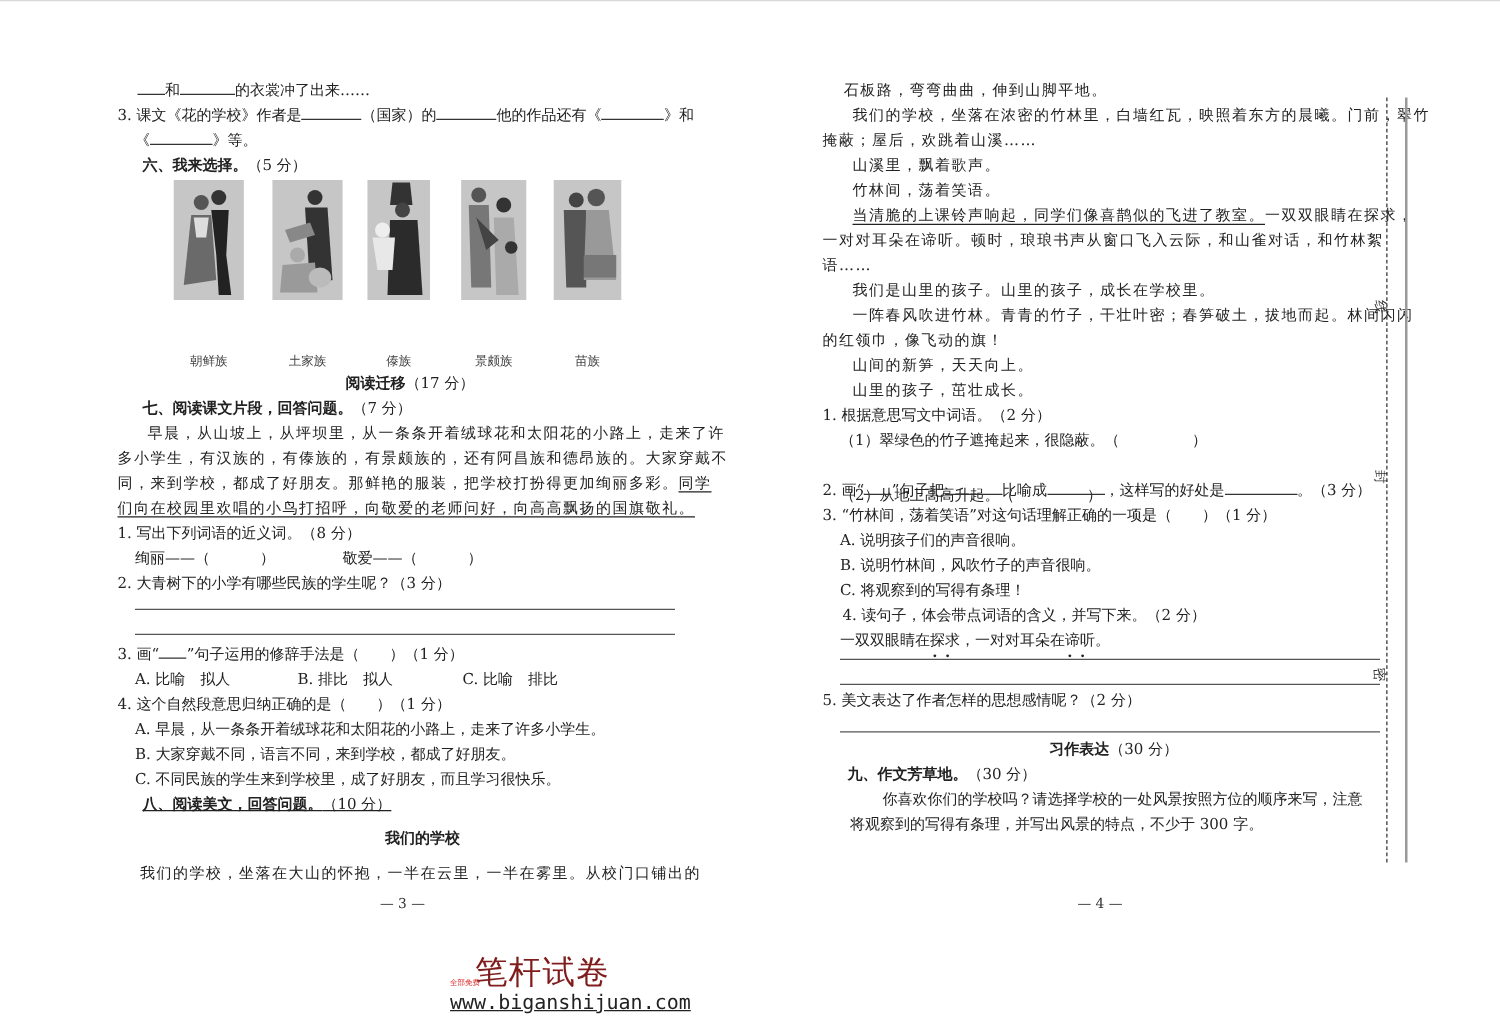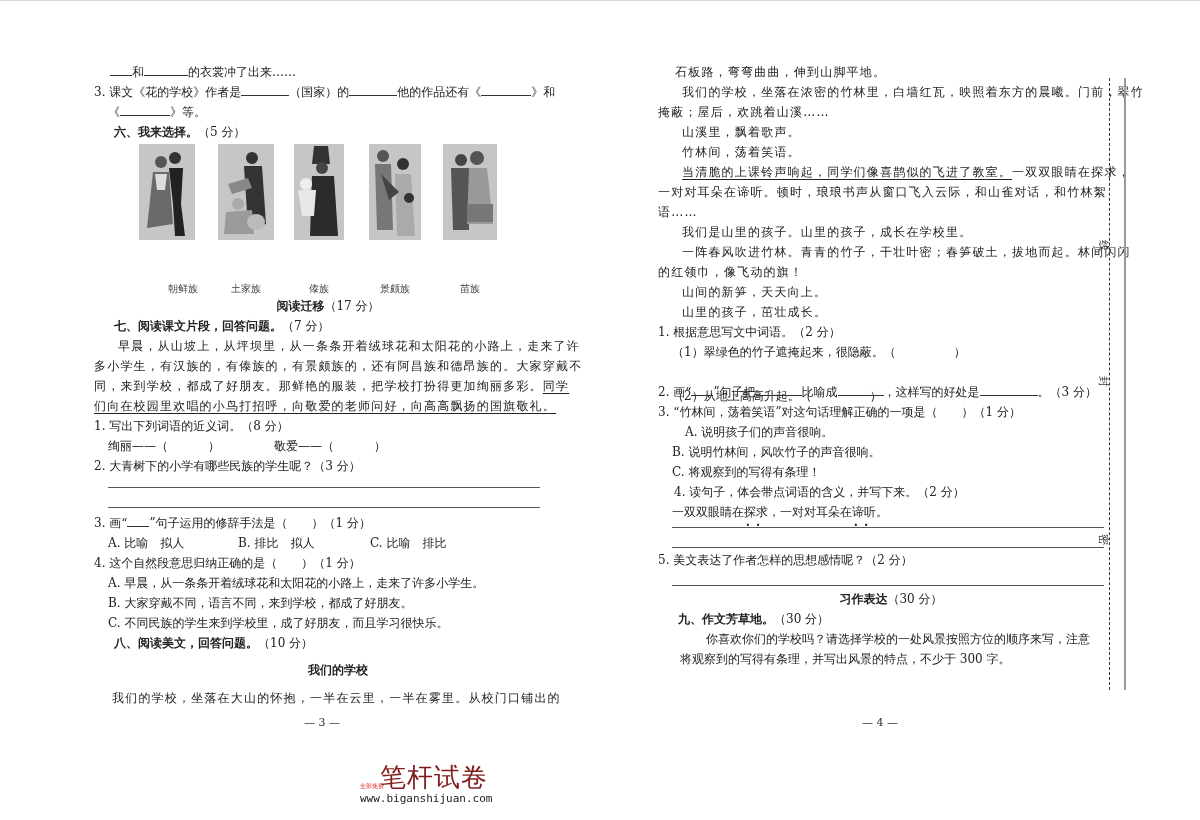--- a/index.html
+++ b/index.html
@@ -19,21 +19,21 @@
   .figure { position: absolute; background: #c8c8c8; overflow: hidden; }
   .figure svg { width: 100%; height: 100%; display: block; }
   .caption { position: absolute; font-size: 10px; color: #444; text-align: center; white-space: nowrap; }
   .pagenum { position: absolute; font-size: 11px; color: #333; }
   .dotted { position: absolute; left: 1109px; top: 78px; height: 612px; border-left: 1px dashed #333; }
   .solid { position: absolute; left: 1124px; top: 78px; height: 612px; width: 2px; background: #999; }
   .margin-char { position: absolute; left: 1112px; font-size: 11px; color: #333; writing-mode: vertical-rl; transform: rotate(90deg); }
   .watermark { position: absolute; left: 360px; top: 760px; width: 200px; }
   .wm-title { position: absolute; left: 20px; top: 0; font-family: "DejaVu Sans", "Liberation Sans", sans-serif; font-size: 26px; color: #7f1d1d; letter-spacing: 1px; }
   .wm-free { position: absolute; left: 0; top: 22px; font-size: 6px; color: #d22; font-family: "DejaVu Sans", sans-serif; }
-  .wm-url { position: absolute; left: 0; top: 32px; font-family: "DejaVu Sans Mono", "Liberation Mono", monospace; font-size: 11px; color: #222; }
+  .wm-url { position: absolute; left: 0; top: 32px; font-family: "DejaVu Sans Mono", "Liberation Mono", monospace; font-size: 16px; color: #222; text-decoration: underline; }
 </style>
 </head>
 <body>
 
 <div class="topline"></div>
 
 <div class="page page-left">
   <div class="line" style="top:4px;left:2px;">
     <span class="blank" style="width:22px"></span><span>和</span><span class="blank" style="width:44px"></span><span>的衣裳冲了出来……</span>
   </div>
@@ -93,21 +93,21 @@
     <svg viewBox="0 0 54 96">
         <rect width="54" height="96" fill="#c6c6c6"></rect>
         <circle cx="18" cy="16" r="6" fill="#444"></circle>
         <circle cx="34" cy="14" r="7" fill="#555"></circle>
         <path d="M8 24 L26 24 L26 86 L10 86 Z" fill="#555"></path>
         <path d="M26 24 L44 24 L50 80 L24 80 Z" fill="#999"></path>
         <path d="M24 60 L50 60 L50 78 L24 78 Z" fill="#777"></path>
       </svg>
   </div>
 
-  <div class="caption" style="left:47px;top:222px;width:56px;text-align:center;">朝鲜族</div>
+  <div class="caption" style="left:31px;top:222px;width:56px;text-align:center;">朝鲜族</div>
   <div class="caption" style="left:110px;top:222px;width:56px;">土家族</div>
   <div class="caption" style="left:186px;top:222px;width:50px;">傣族</div>
   <div class="caption" style="left:261px;top:222px;width:52px;">景颇族</div>
   <div class="caption" style="left:335px;top:222px;width:54px;">苗族</div>
 
   <div class="line center" style="top:238px;left:0;width:420px;">
     <span class="bold">阅读迁移</span><span>（17 分）</span>
   </div>
 
   <div class="line" style="top:258px;left:-14px;">
@@ -136,21 +136,21 @@
   </div>
   <div class="line" style="top:475px;left:0px;">A. 比喻　拟人</div>
   <div class="line" style="top:475px;left:130px;">B. 排比　拟人</div>
   <div class="line" style="top:475px;left:262px;">C. 比喻　排比</div>
 
   <div class="line" style="top:495px;left:-14px;">4. 这个自然段意思归纳正确的是（　　）（1 分）</div>
   <div class="line" style="top:515px;left:0px;">A. 早晨，从一条条开着绒球花和太阳花的小路上，走来了许多小学生。</div>
   <div class="line" style="top:535px;left:0px;">B. 大家穿戴不同，语言不同，来到学校，都成了好朋友。</div>
   <div class="line" style="top:555px;left:0px;">C. 不同民族的学生来到学校里，成了好朋友，而且学习很快乐。</div>
 
-  <div class="line" style="top:575px;left:-14px;">
+  <div class="line" style="top:575px;left:-14px;text-decoration:underline;">
     <span class="bold">八、阅读美文，回答问题。</span><span>（10 分）</span>
   </div>
   <div class="line center bold" style="top:602px;left:0;width:420px;">我们的学校</div>
   <div class="line kai" style="top:630px;left:4px;">我们的学校，坐落在大山的怀抱，一半在云里，一半在雾里。从校门口铺出的</div>
   <div class="pagenum" style="top:656px;left:196px;">— 3 —</div>
 </div>
 
 <div class="page page-right">
   <div class="line kai" style="top:4px;left:0;margin-left:17px;">石板路，弯弯曲曲，伸到山脚平地。</div>
   <div class="line kai" style="top:24px;left:24px;">我们的学校，坐落在浓密的竹林里，白墙红瓦，映照着东方的晨曦。门前，翠竹</div>
@@ -172,21 +172,21 @@
   <div class="line" style="top:284px;left:14px;">
     <span>（1）翠绿色的竹子遮掩起来，很隐蔽。（</span><span style="display:inline-block;width:58px;"></span><span>）</span>
   </div>
   <div class="line" style="top:304px;left:14px;margin-top:24px;">
     <span>（2）从地上高高升起。（</span><span style="display:inline-block;width:58px;"></span><span>）</span>
   </div>
   <div class="line" style="top:324px;left:0;">
     <span>2. 画“</span><span class="blank" style="width:22px"></span><span>”句子把</span><span class="blank" style="width:46px"></span><span>比喻成</span><span class="blank" style="width:46px"></span><span>，这样写的好处是</span><span class="blank" style="width:58px"></span><span>。（3 分）</span>
   </div>
   <div class="line" style="top:344px;left:0;">3. “竹林间，荡着笑语”对这句话理解正确的一项是（　　）（1 分）</div>
-  <div class="line" style="top:364px;left:14px;margin-left:13px;">A. 说明孩子们的声音很响。</div>
+  <div class="line" style="top:364px;left:14px;">A. 说明孩子们的声音很响。</div>
   <div class="line" style="top:384px;left:14px;">B. 说明竹林间，风吹竹子的声音很响。</div>
   <div class="line" style="top:404px;left:14px;">C. 将观察到的写得有条理！</div>
   <div class="line" style="top:424px;left:16px;">4. 读句子，体会带点词语的含义，并写下来。（2 分）</div>
   <div class="line" style="top:444px;left:14px;">
     <span>一双双眼睛在</span><span class="em-dot-wrap" style="position:relative;"><span>探求</span><span style="position:absolute;left:0;top:12px;width:100%;text-align:center;font-weight:bold;letter-spacing:6px;">··</span></span><span>，一对对耳朵在</span><span style="position:relative;"><span>谛听</span><span style="position:absolute;left:0;top:12px;width:100%;text-align:center;font-weight:bold;letter-spacing:6px;">··</span></span><span>。</span>
   </div>
   <div class="rule" style="top:467px;left:14px;width:432px;"></div>
   <div class="rule" style="top:487px;left:14px;width:432px;"></div>
   <div class="line" style="top:492px;left:0;">5. 美文表达了作者怎样的思想感情呢？（2 分）</div>
   <div class="rule" style="top:525px;left:14px;width:432px;"></div>

